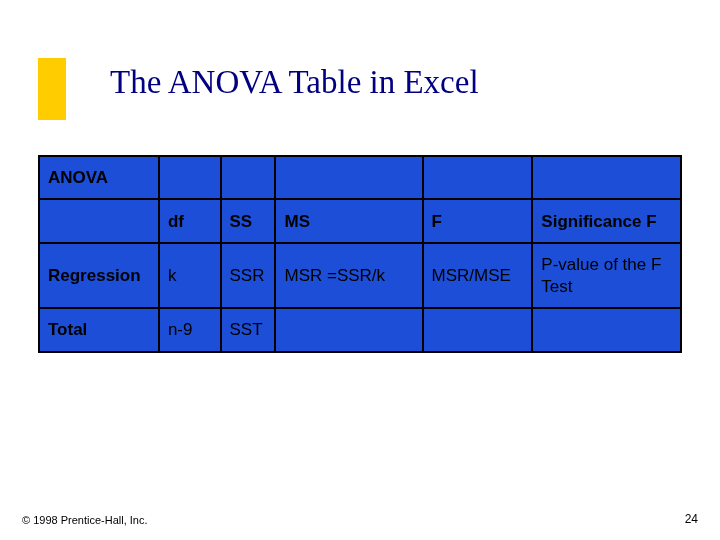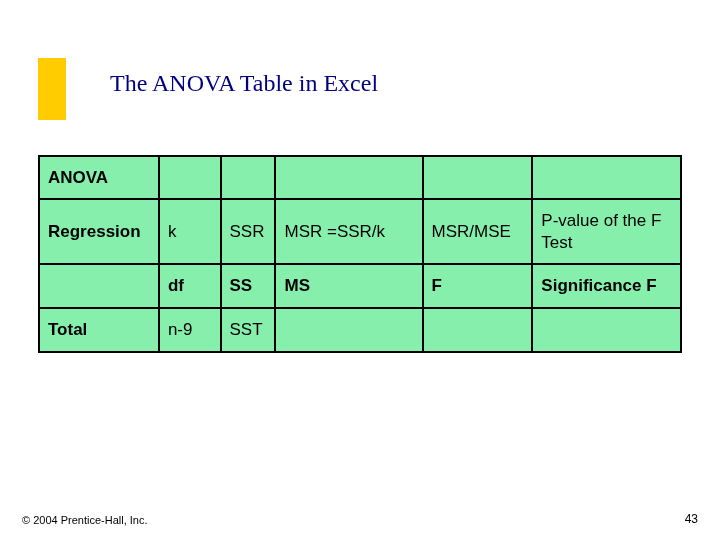--- a/index.html
+++ b/index.html
@@ -14,37 +14,37 @@
   .accent-bar {
     position: absolute;
     top: 58px;
     left: 38px;
     width: 28px;
     height: 62px;
     background: #ffcc00;
   }
   .title {
     position: absolute;
-    top: 70px;
+    top: 64px;
     left: 110px;
     font-family: "Times New Roman", Times, serif;
-    font-size: 24px;
+    font-size: 33px;
     color: #000080;
     font-weight: normal;
   }
   .table-wrap {
     position: absolute;
     top: 155px;
     left: 38px;
     width: 644px;
   }
   table {
     border-collapse: collapse;
     width: 100%;
-    background: #86efac;
+    background: #1d4ed8;
   }
   td {
     border: 2px solid #000;
     padding: 10px 8px;
     font-size: 17px;
     color: #000;
     vertical-align: middle;
     line-height: 1.25;
   }
   .hdr { font-weight: bold; }
@@ -82,41 +82,41 @@
     <tbody>
         <tr>
       <td class="hdr col0">ANOVA</td>
       <td class="col1"></td>
       <td class="col2"></td>
       <td class="col3"></td>
       <td class="col4"></td>
       <td class="col5"></td>
     </tr>
     <tr>
+      <td class="col0 tall"></td>
+      <td class="hdr col1">df</td>
+      <td class="hdr col2">SS</td>
+      <td class="hdr col3">MS</td>
+      <td class="hdr col4">F</td>
+      <td class="hdr col5">Significance F</td>
+    </tr>
+    <tr>
       <td class="hdr col0 tall">Regression</td>
       <td class="col1">k</td>
       <td class="col2">SSR</td>
       <td class="col3">MSR =SSR/k</td>
       <td class="col4">MSR/MSE</td>
       <td class="col5">P-value of the F Test</td>
-    </tr>
-    <tr>
-      <td class="col0 tall"></td>
-      <td class="hdr col1">df</td>
-      <td class="hdr col2">SS</td>
-      <td class="hdr col3">MS</td>
-      <td class="hdr col4">F</td>
-      <td class="hdr col5">Significance F</td>
     </tr>
     <tr>
       <td class="hdr col0 tall">Total</td>
       <td class="col1">n-9</td>
       <td class="col2">SST</td>
       <td class="col3"></td>
       <td class="col4"></td>
       <td class="col5"></td>
     </tr>
   </tbody>
     </table>
 </div>
 
-<div class="footer-left">© 2004 Prentice-Hall, Inc.</div>
-<div class="footer-right">43</div>
+<div class="footer-left">© 1998 Prentice-Hall, Inc.</div>
+<div class="footer-right">24</div>
 
 </body></html>

